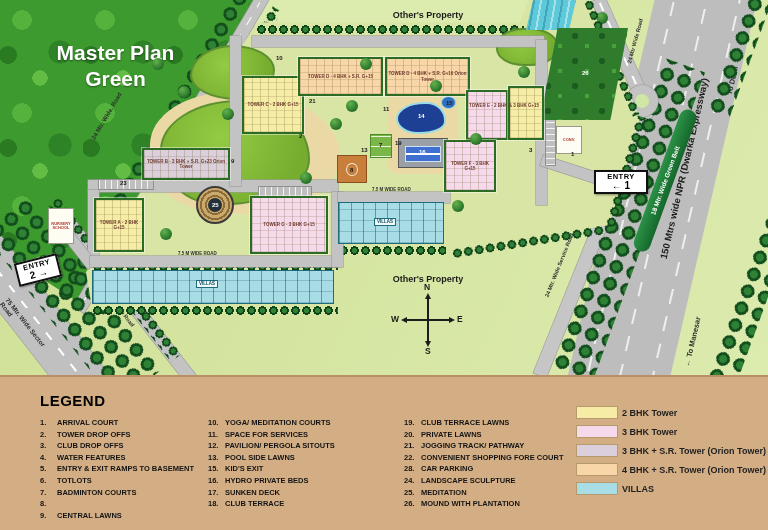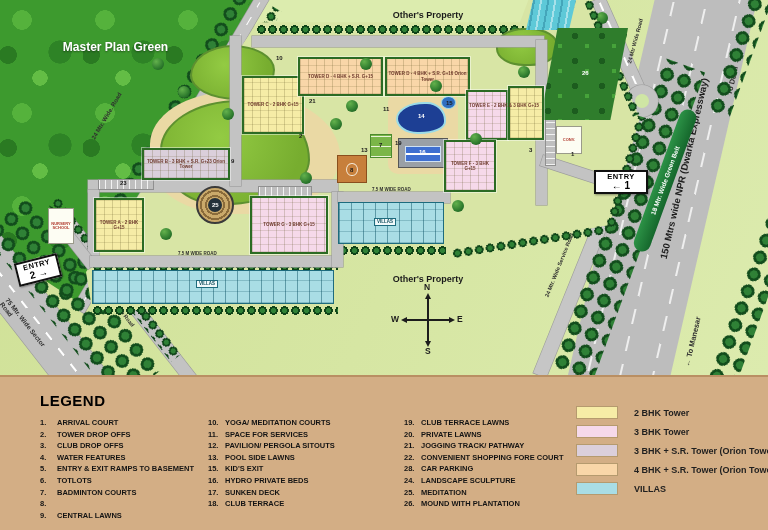--- a/index.html
+++ b/index.html
@@ -66,33 +66,33 @@
 .compass .cw{position:absolute;left:-7px;top:26px}.compass .ce{position:absolute;left:59px;top:26px}
 
 .legend{position:absolute;left:0;top:375px;width:768px;height:155px;background:#d3ae85;border-top:2px solid #b98f63}
 .legend h1{position:absolute;left:40px;top:15px;font-size:15px;font-weight:800;color:#000;letter-spacing:.5px}
 .lcol{position:absolute;top:42px;font-size:7.5px;font-weight:700;color:#141414}
 .lrow{display:flex;margin-bottom:4px;line-height:7.6px}
 .lrow .n{width:17px;flex:none}
 .key{position:absolute;left:576px;top:29px}
 .krow{display:flex;align-items:center;margin-bottom:6px}
 .sw{width:42px;height:13px;border:.5px solid #b59a6e;flex:none}
-.kl{margin-left:16px;font-size:9px;font-weight:700;color:#1f1f1f;white-space:nowrap}
+.kl{margin-left:4px;font-size:9px;font-weight:700;color:#1f1f1f;white-space:nowrap}
 </style>
 </head>
 <body>
 
 <div class="stage">
 
   <div class="map">
 
     <div class="abs" style="left:248px;top:0;width:330px;height:26px;background:#dcecae"></div>
 
     <div class="forest"></div>
-    <div class="abs" style="left:48px;top:40px;width:135px;text-align:center;font-size:12px;font-weight:800;color:#fff;line-height:1.25;text-shadow:0 1px 2px rgba(0,0,0,.45)">Master Plan Green</div>
+    <div class="abs" style="left:48px;top:40px;width:135px;text-align:center;font-size:21px;font-weight:800;color:#fff;line-height:1.25;text-shadow:0 1px 2px rgba(0,0,0,.45)">Master Plan Green</div>
 
     <div class="road abs" style="left:-12px;top:145px;width:368px;height:13px;transform:rotate(-59.5deg)">
         <div class="dash"></div>
       </div>
     <div class="dots abs" style="left:-29px;top:132px;width:370px;height:20px;transform:rotate(-59.5deg)"></div>
     <div class="dots-sm abs" style="left:8px;top:156px;width:356px;height:12px;transform:rotate(-59.5deg)"></div>
     <div class="rlabel" style="left:80px;top:113px;font-size:6px;transform:rotate(-59.5deg)">24 Mtr. Wide. Road</div>
 
     <div class="abs" style="left:612px;top:-40px;width:100px;height:460px;background:#bdbdbd;transform:rotate(13deg)">
       <div class="lane" style="left:18%"></div>

